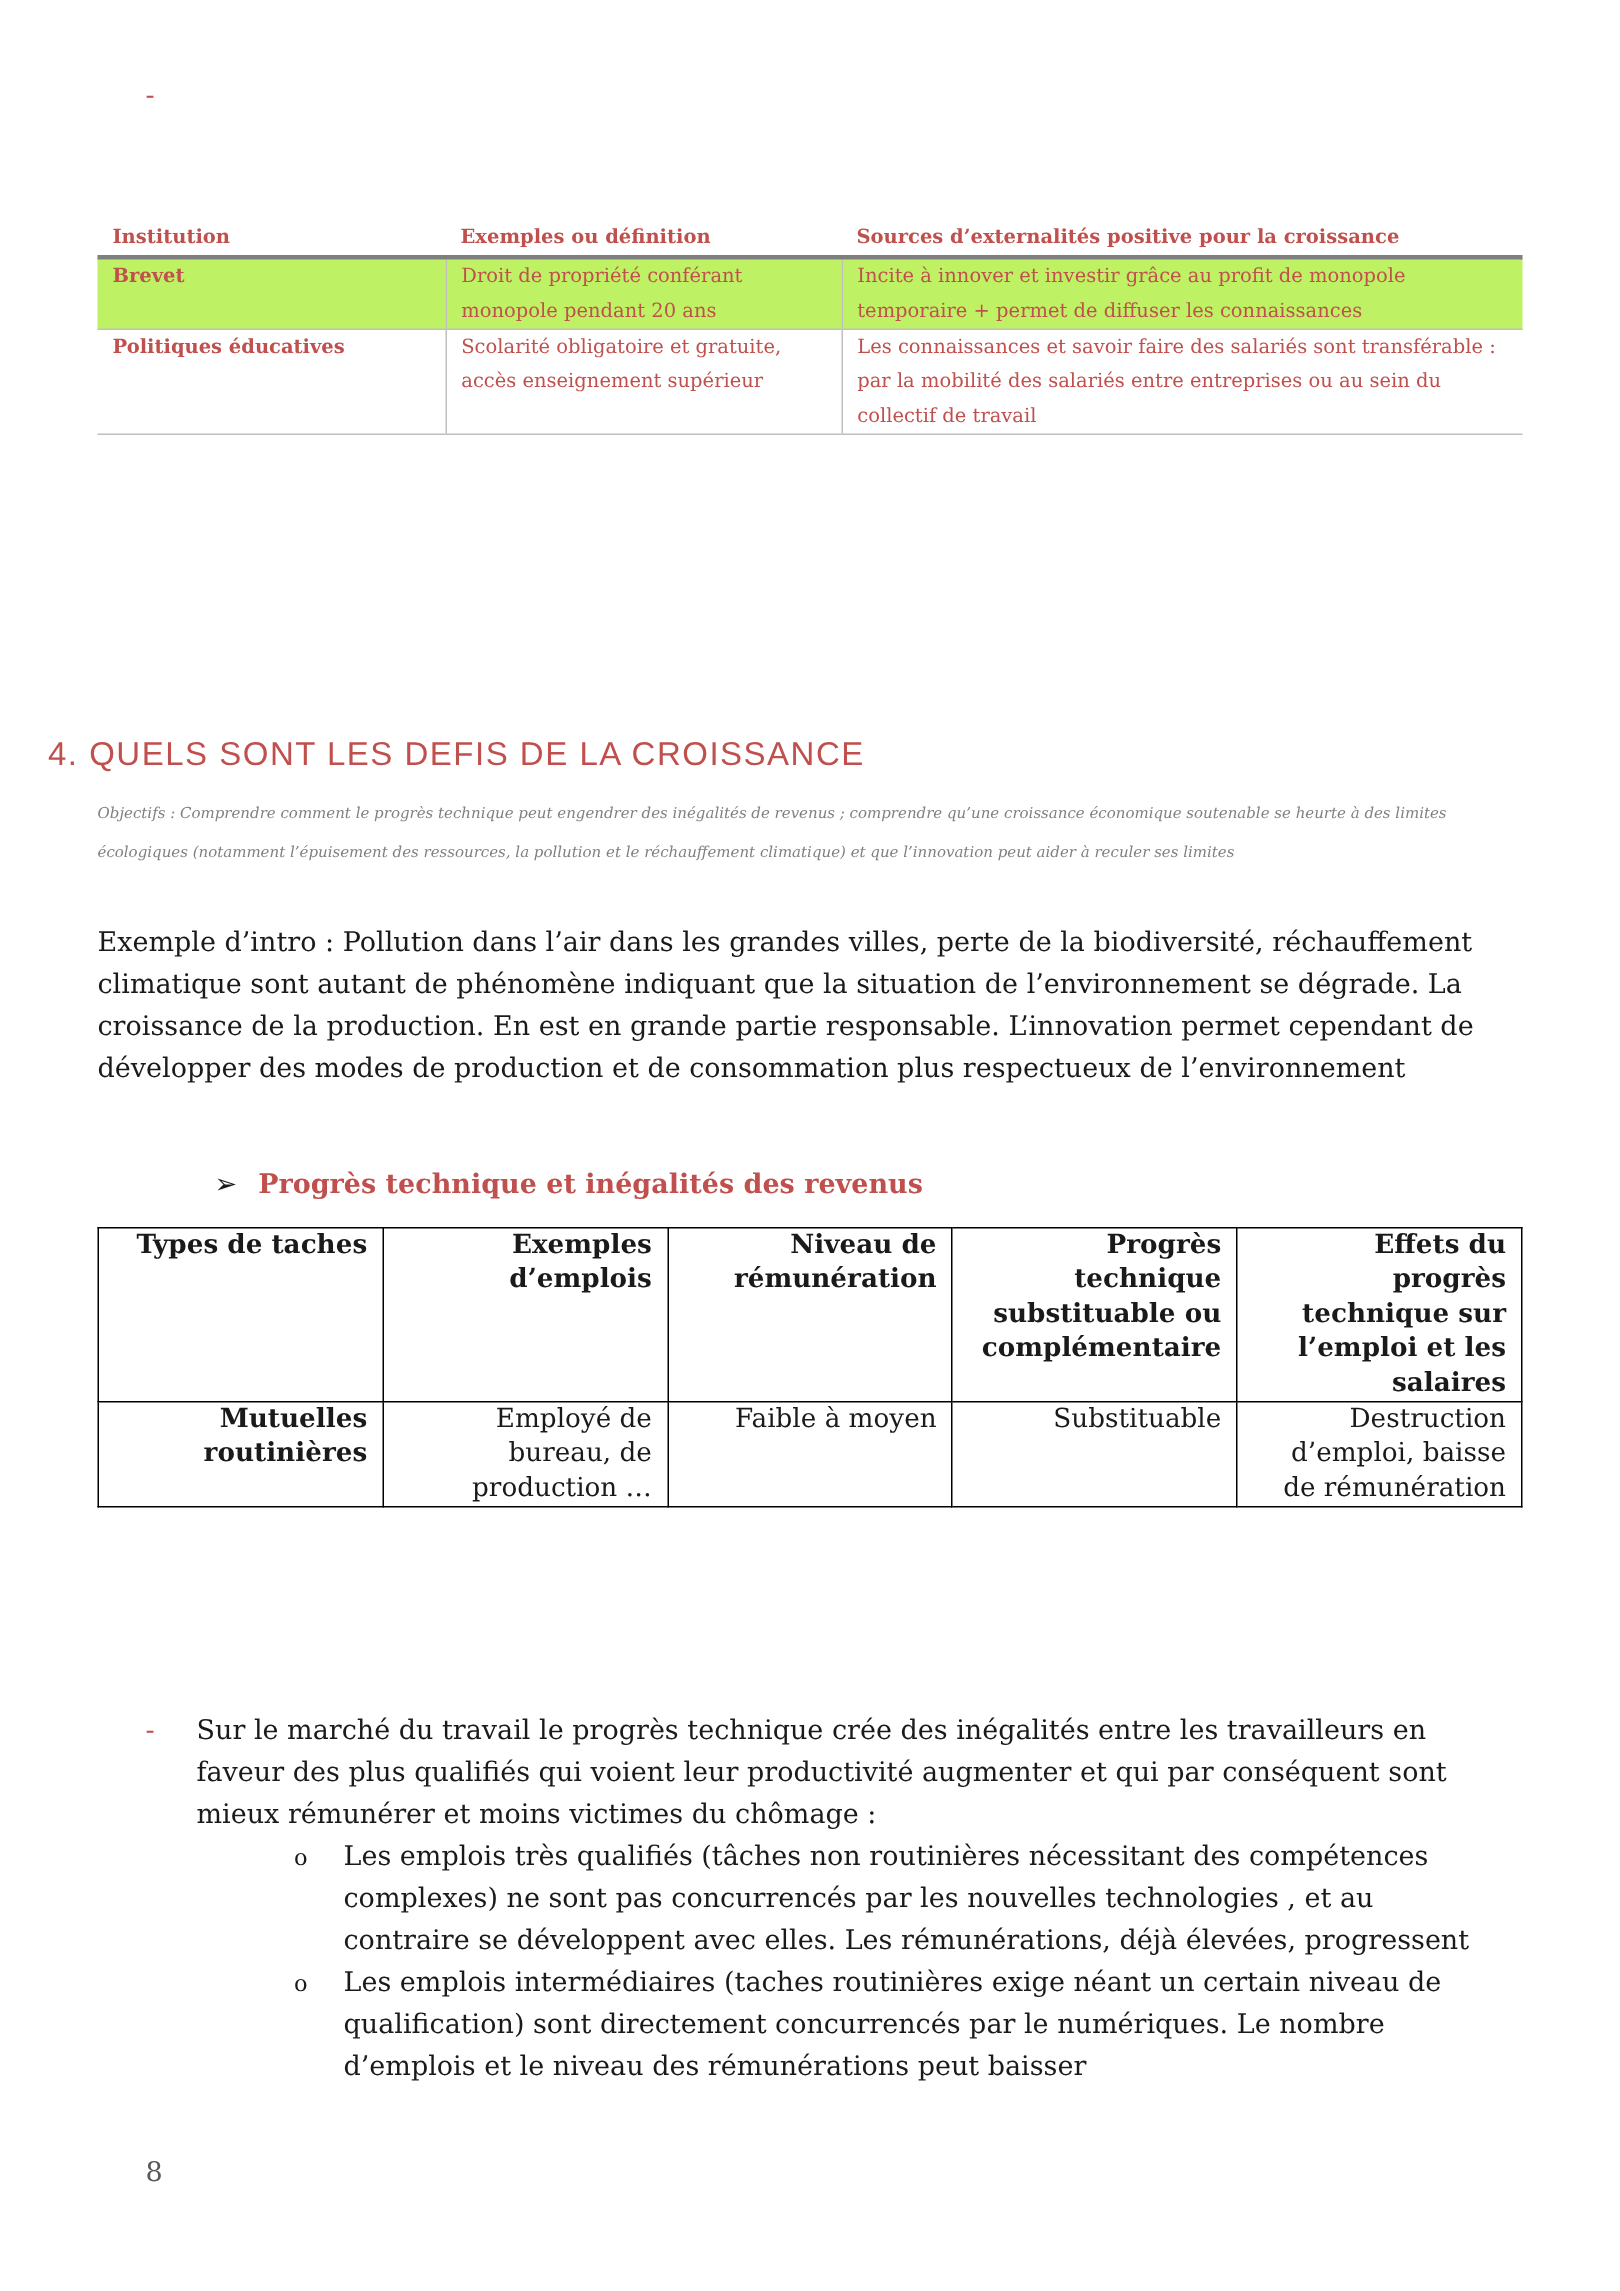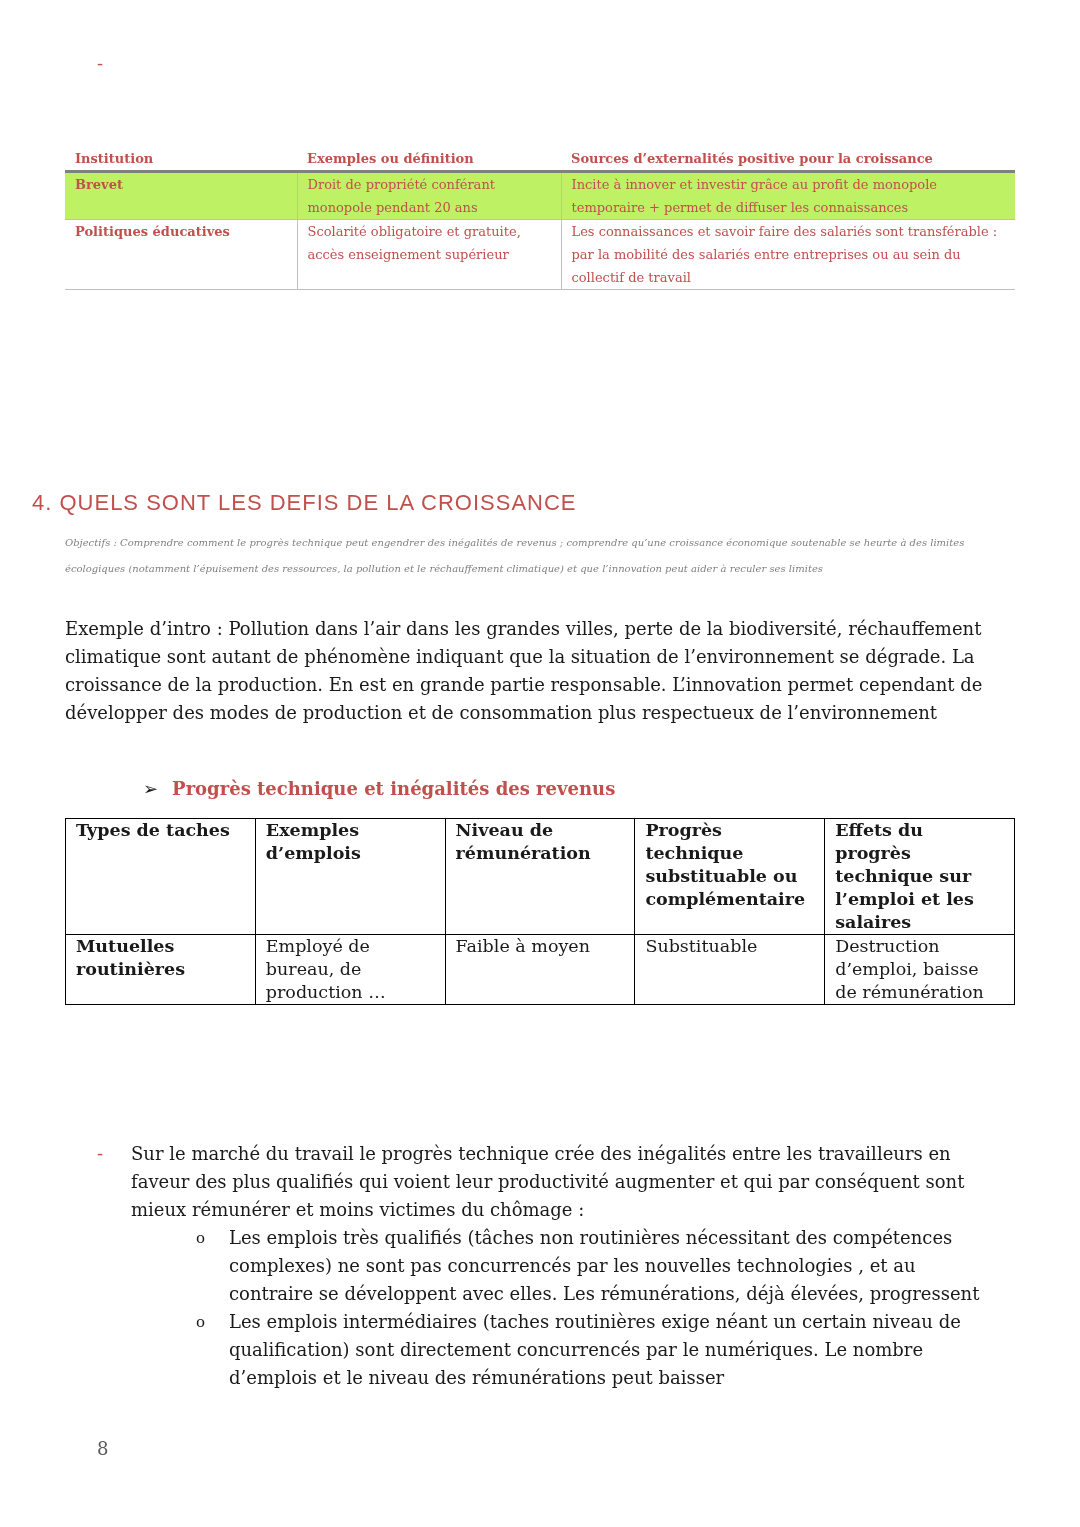--- a/index.html
+++ b/index.html
@@ -23,21 +23,21 @@
   .h4 { left: 32px; top: 490px; font-size: 22px; letter-spacing: 1px; color: #c0504d;
         font-family: "Liberation Sans", sans-serif; }
   .obj { left: 65px; top: 530px; width: 950px; font-size: 10px; line-height: 25.5px; font-style: italic; color: #7f7f7f; }
   .intro { left: 65px; top: 615px; width: 950px; }
 
   .sub { left: 98px; top: 778px; font-size: 18px; font-weight: bold; color: #c0504d; margin-left: 45px; }
   .sub .arrow { color: #1a1a1a; font-weight: normal; margin-right: 14px; }
 
   table.t2 { position: absolute; left: 65px; top: 818px; width: 950px; border-collapse: collapse;
              font-size: 17.5px; line-height: 23px; table-layout: fixed; }
-  table.t2 th, table.t2 td { border: 1.5px solid #000; text-align: left; vertical-align: top; padding: 0 10px; margin-top: 25px; }
+  table.t2 th, table.t2 td { border: 1.5px solid #000; text-align: right; vertical-align: top; padding: 0 10px; margin-top: 25px; }
   table.t2 th { font-weight: bold; }
   table.t2 td.b { font-weight: bold; }
 
   ul.l1 { position: absolute; left: 65px; top: 1140px; width: 940px; margin: 0; padding: 0; list-style: none; }
   ul.l1 > li { position: relative; padding-left: 66px; }
   ul.l1 > li .marker { position: absolute; left: 32px; top: 0; }
   ul.l2 { list-style: none; margin: 0; padding: 0; }
   ul.l2 > li { position: relative; padding-left: 98px; }
   ul.l2 > li .marker { position: absolute; left: 65px; top: 0; color: #1a1a1a; font-size: 15px; }
 

